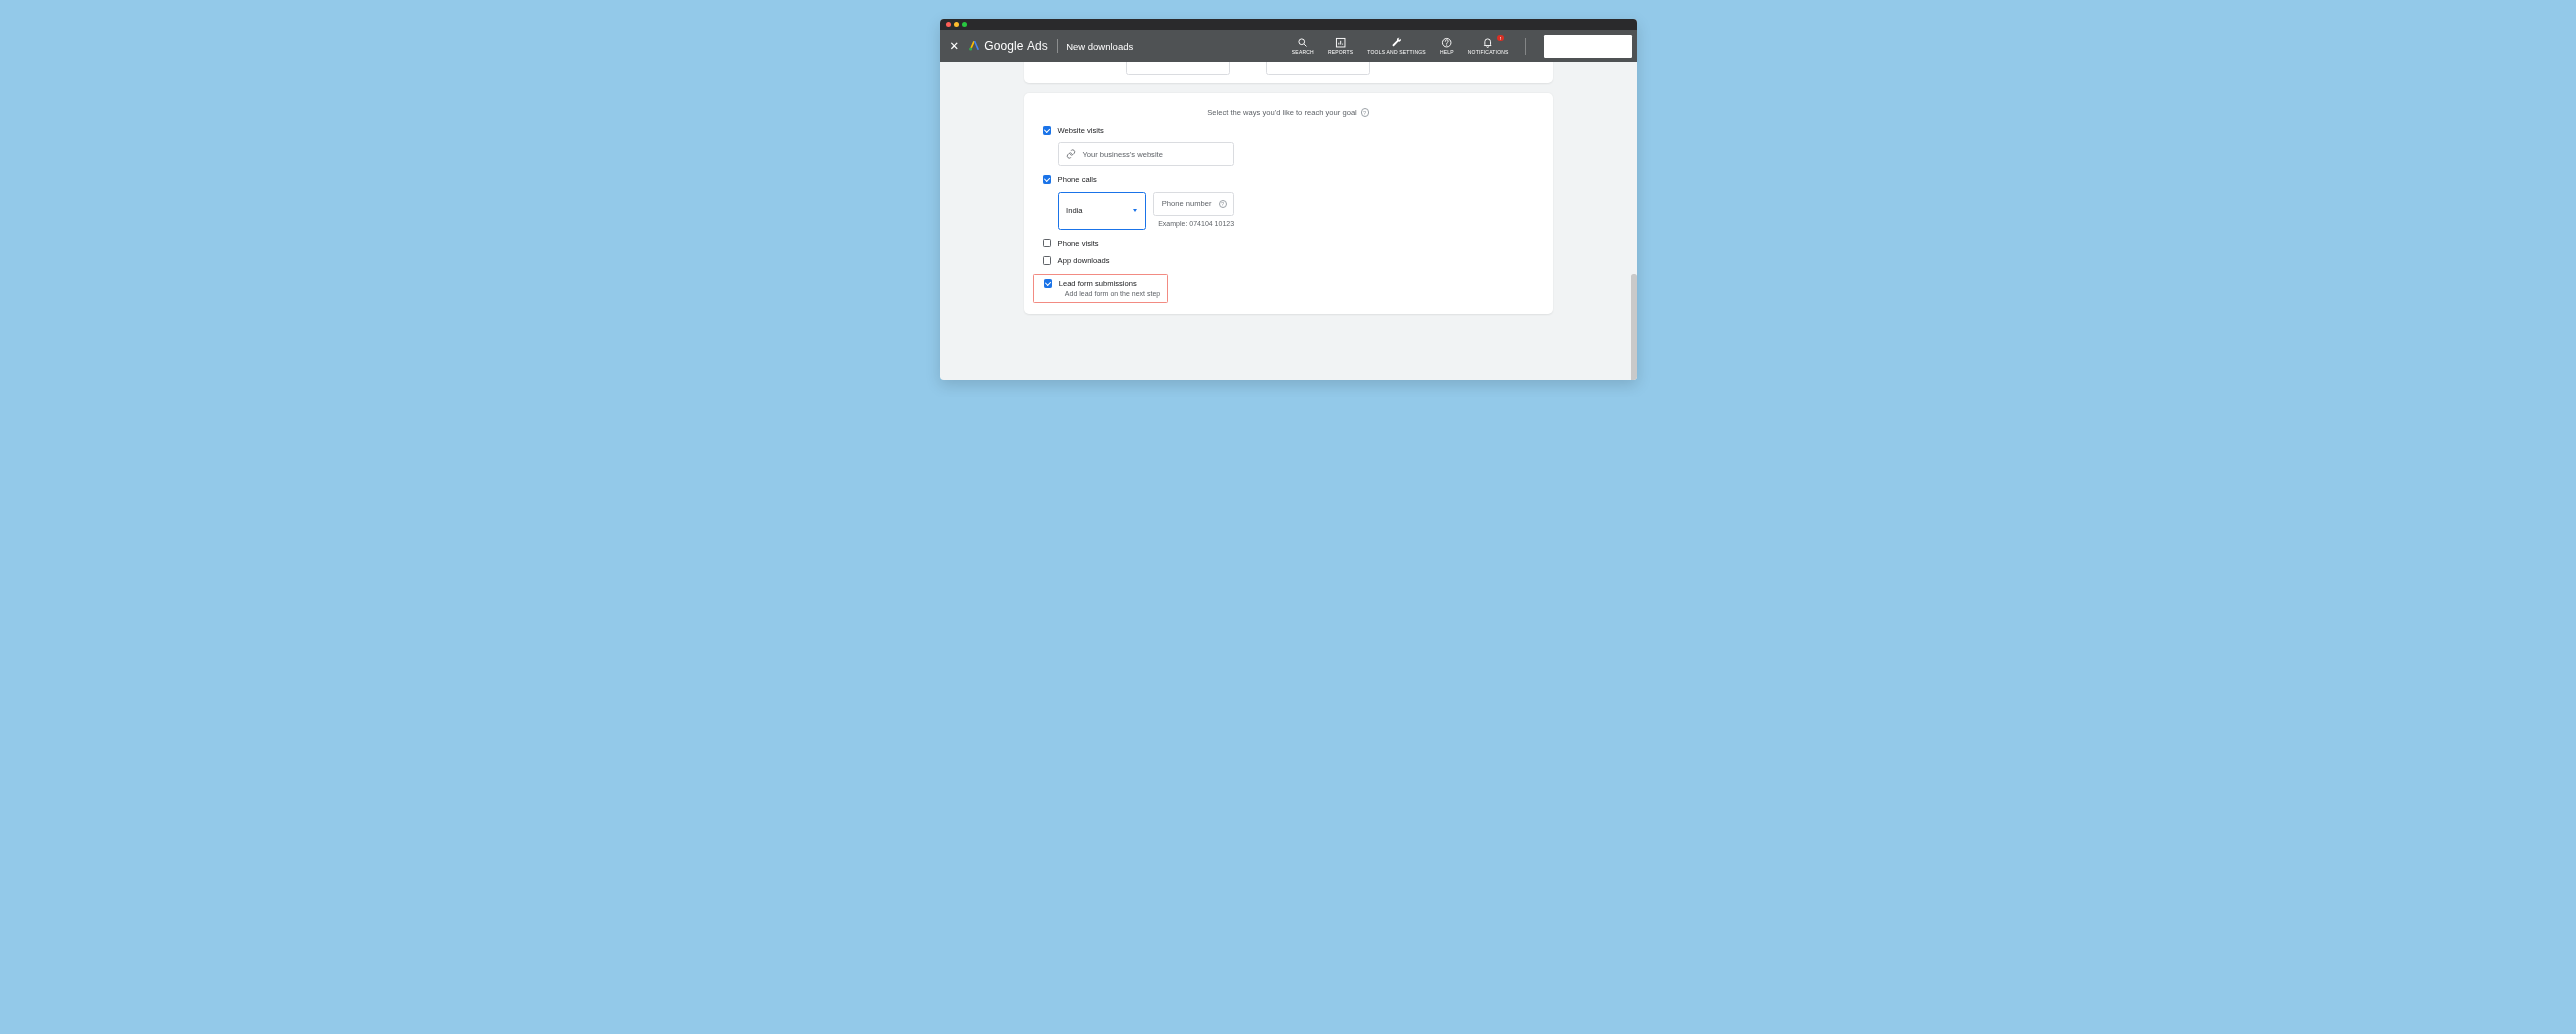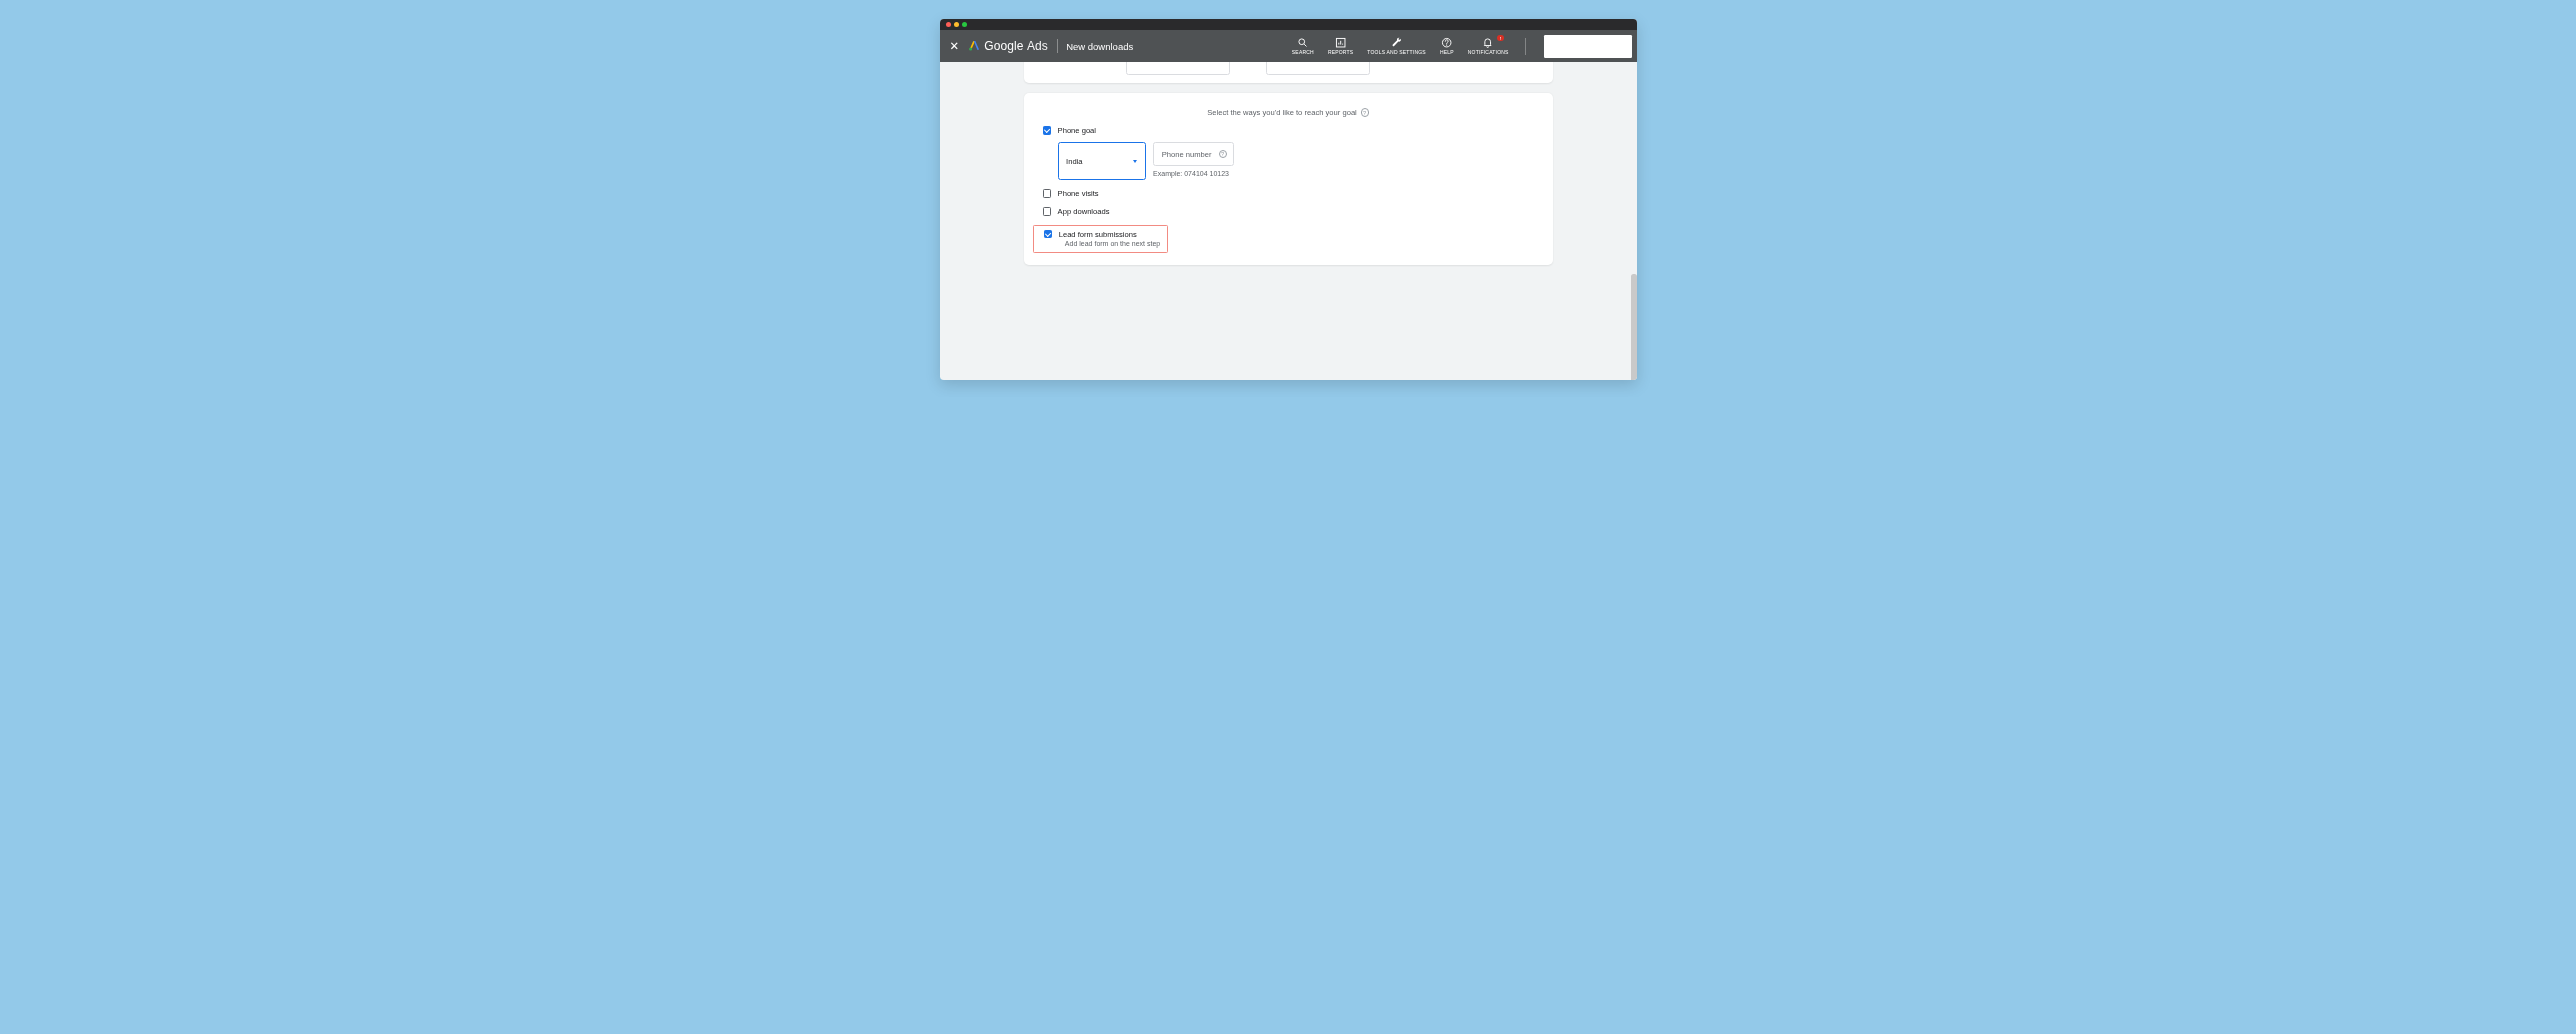--- a/index.html
+++ b/index.html
@@ -41,21 +41,21 @@
 .cb.checked { background: #1a73e8; border-color: #1a73e8; }
 .cb.checked::after { content: ''; width: 2.5px; height: 4.4px; border: solid #fff; border-width: 0 1.3px 1.3px 0; transform: rotate(45deg); margin-top: -1.3px; }
 .opt-label { font-size: 7.6px; color: #202124; }
 .opt-sub { font-size: 7px; color: #5f6368; margin-left: 15px; margin-top: 1.9px; }
 .input-row { margin-left: 15px; margin-top: 7.6px; display: flex; gap: 7.6px; align-items: flex-start; }
 .text-input { height: 24px; border: 0.6px solid #dadce0; border-radius: 2.5px; display: flex; align-items: center; padding: 0 7.6px; gap: 6.3px; font-size: 7.6px; color: #5f6368; }
 .text-input.website { width: 176px; }
 .link-ico { width: 10px; height: 10px; }
 .select-input { width: 88px; height: 38px; border: 0.9px solid #1a73e8; border-radius: 2.5px; display: flex; align-items: center; justify-content: space-between; padding: 0 7.6px; font-size: 7.6px; color: #202124; cursor: pointer; }
 .caret { width: 0; height: 0; border-left: 2.5px solid transparent; border-right: 2.5px solid transparent; border-top: 3.2px solid #1a73e8; }
-.phone-col { display: flex; flex-direction: column; gap: 4px; }
+.phone-col { display: flex; flex-direction: column; gap: 4px; text-align: right; }
 .phone-input { width: 81px; height: 24px; border: 0.6px solid #dadce0; border-radius: 2.5px; display: flex; align-items: center; justify-content: space-between; padding: 0 6.3px 0 7.6px; font-size: 7.6px; color: #5f6368; }
 .example { font-size: 7px; color: #5f6368; }
 .highlight-box { border: 0.6px solid #f28b82; border-radius: 1.3px; padding: 3.8px 6.3px 5px 6.3px; margin-left: -10px; width: 135px; text-align: right; }
 .highlight-box .opt-row { margin-left: 3.8px; }
 .highlight-box .opt-sub { margin-left: 19px; }
 .card.name { margin-top: 11.4px; padding: 12.6px 19px 15px 19px; }
 .name-label { font-size: 7.6px; color: #5f6368; margin-bottom: 8.8px; margin-left: -3.2px; }
 .name-input { width: 155px; height: 24px; border: 0.6px solid #dadce0; border-radius: 2.5px; padding: 0 7.6px; font-size: 7.6px; color: #202124; outline: none; margin-left: -3.2px; }
 </style>
 </head>
@@ -144,25 +144,40 @@
         <div class="mini-tile" style="margin-left:17.7px"></div>
       </div>
     </div>
 
     <div class="card main">
       <div class="section-title">
         <span>Select the ways you'd like to reach your goal</span>
         <span class="help-circle">?</span>
       </div>
 
-
       <div class="opt">
         <div class="opt-row">
           <div class="cb checked"></div>
-          <span class="opt-label">Phone goal</span>
+          <span class="opt-label">Website visits</span>
+        </div>
+        <div class="input-row">
+          <div class="text-input website">
+            <span class="link-ico"><svg viewBox="0 0 24 24" width="10" height="10" fill="none" stroke="#5f6368" stroke-width="2">
+                  <path d="M10 13a5 5 0 007 0l3-3a5 5 0 00-7-7l-1 1"></path>
+                  <path d="M14 11a5 5 0 00-7 0l-3 3a5 5 0 007 7l1-1"></path>
+                </svg></span>
+            <span>Your business's website</span>
+          </div>
+        </div>
+      </div>
+
+      <div class="opt">
+        <div class="opt-row">
+          <div class="cb checked"></div>
+          <span class="opt-label">Phone calls</span>
         </div>
         <div class="input-row">
           <div class="select-input">
             <span>India</span>
             <span class="caret"></span>
           </div>
           <div class="phone-col">
             <div class="phone-input">
               <span>Phone number</span>
               <span class="help-circle">?</span>

